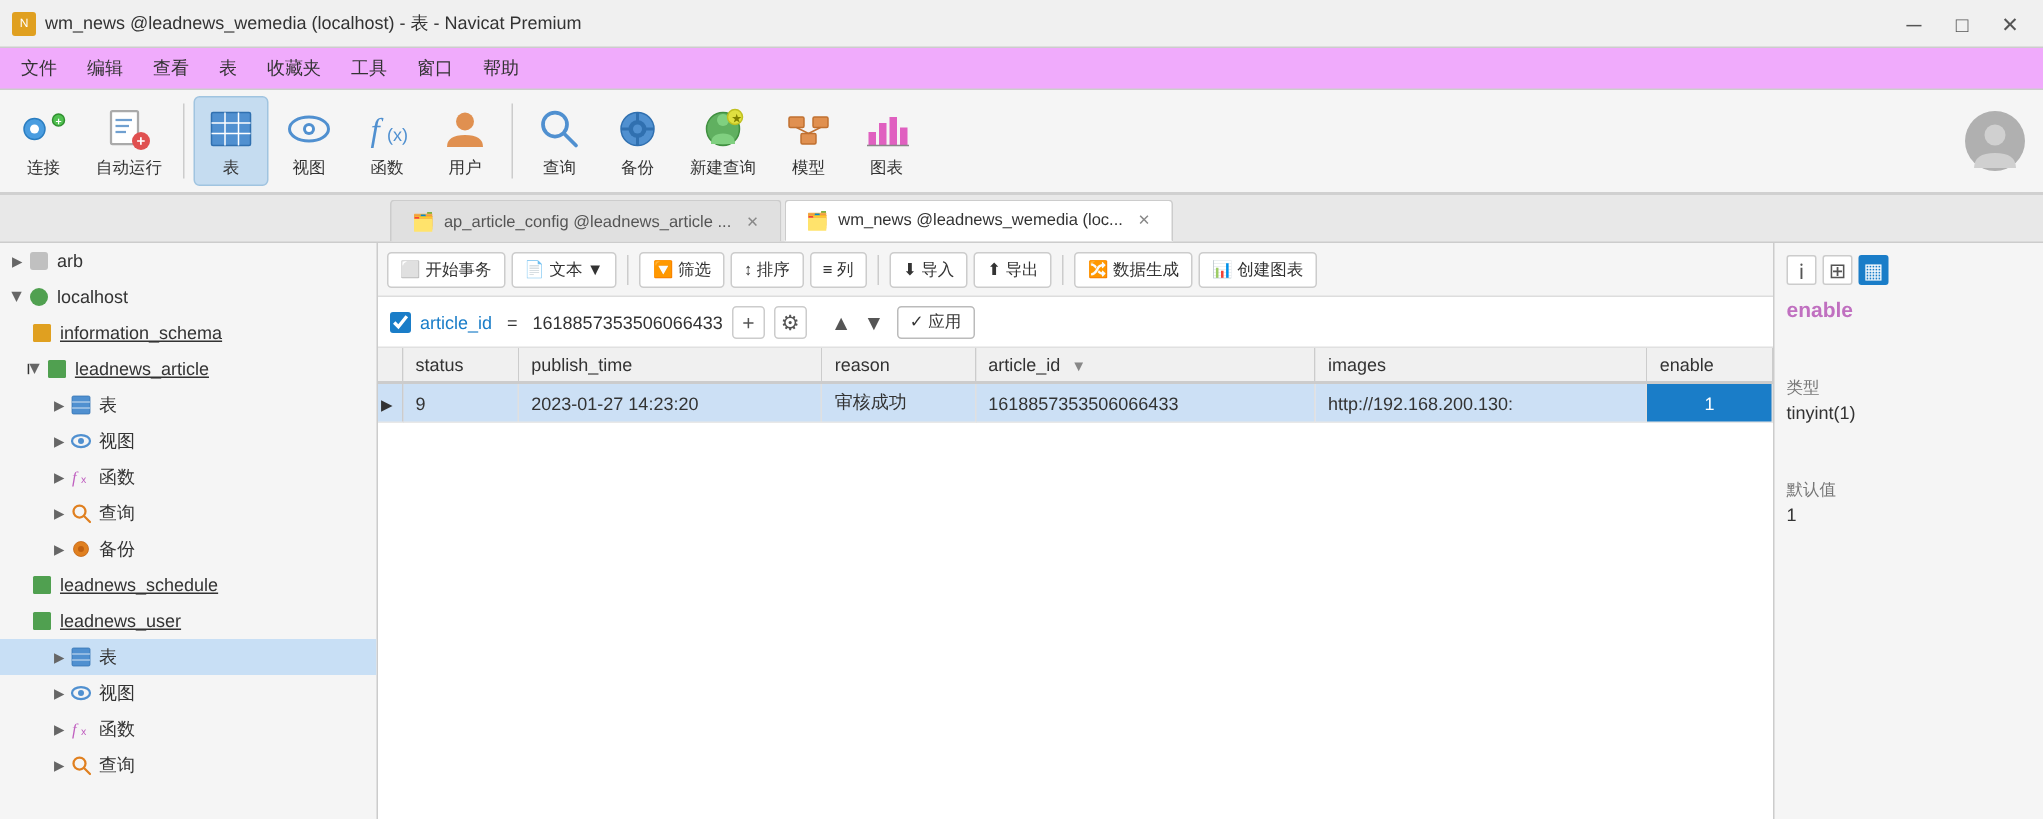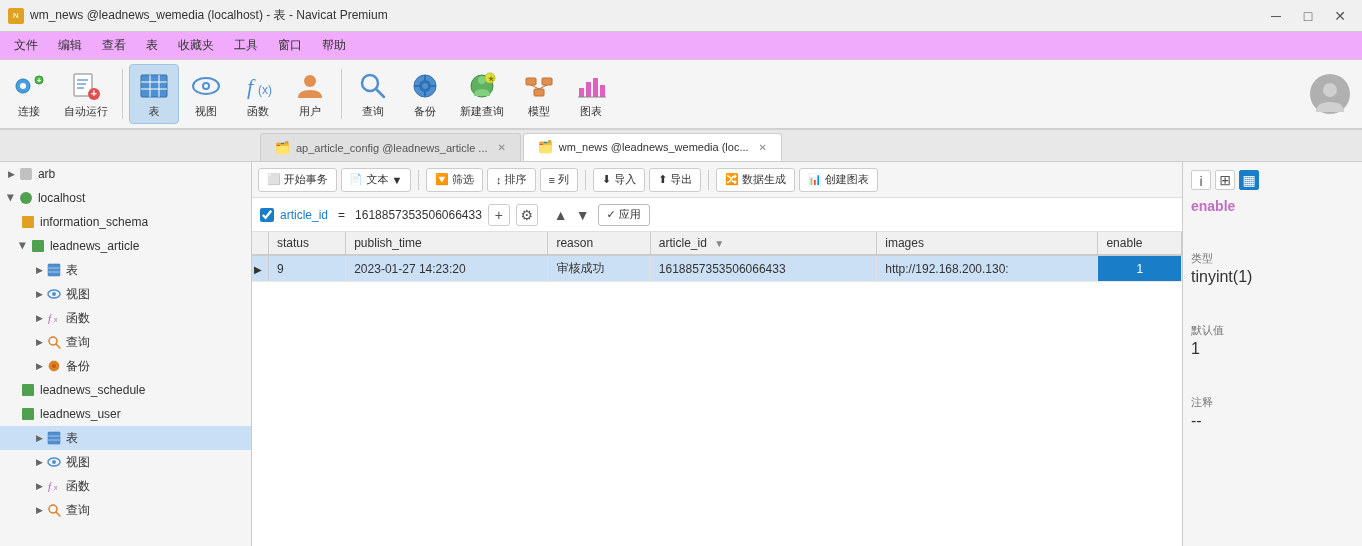--- a/index.html
+++ b/index.html
@@ -32,21 +32,21 @@
     .tab-icon { font-size: 12px; }
     .tab-close { font-size: 10px; color: #888; margin-left: 4px; cursor: pointer; }
 
     
     .main { display: flex; height: calc(546px - 32px - 28px - 70px - 32px); }
 
     
     .sidebar { width: 252px; background: #f5f5f5; border-right: 1px solid #ccc; overflow-y: auto; flex-shrink: 0; }
     .sidebar-item { height: 24px; display: flex; align-items: center; padding-left: 8px; cursor: pointer; font-size: 12px; color: #333; }
     .sidebar-item.selected { background: #c8dff5; }
-    .si-indent1 { padding-left: 20px; }
+    .si-indent1 { padding-left: 20px; text-decoration: underline; }
     .si-indent2 { padding-left: 36px; }
     .si-icon { width: 16px; height: 16px; margin-right: 4px; display: inline-flex; align-items: center; justify-content: center; font-size: 13px; }
     .arrow { font-size: 9px; margin-right: 3px; color: #666; }
     .arrow.open { transform: rotate(90deg); display: inline-block; }
 
     
     .content { flex: 1; display: flex; flex-direction: column; background: white; overflow: hidden; }
 
     
     .toolbar2 { height: 36px; background: #f5f5f5; border-bottom: 1px solid #ddd; display: flex; align-items: center; padding: 0 6px; gap: 4px; flex-shrink: 0; }
@@ -75,21 +75,21 @@
     .row-indicator { width: 12px; padding: 0 2px; background: #f8f8f8; border-right: 1px solid #ccc; }
 
     
     .right-panel { width: 180px; background: #f5f5f5; border-left: 1px solid #ccc; padding: 8px; flex-shrink: 0; overflow-y: auto; }
     .rp-icons { display: flex; gap: 4px; margin-bottom: 8px; }
     .rp-icon { width: 20px; height: 20px; display: flex; align-items: center; justify-content: center; font-size: 14px; cursor: pointer; color: #555; border: 1px solid #ccc; background: white; border-radius: 2px; }
     .rp-icon.active { background: #1a7dc8; color: white; border-color: #1a7dc8; }
     .rp-title { font-size: 14px; color: #c070c0; font-weight: bold; margin-bottom: 8px; }
     .rp-section { margin-bottom: 10px; margin-top: 37px; }
     .rp-label { font-size: 11px; color: #777; margin-bottom: 2px; }
-    .rp-value { font-size: 16px; color: #333; }
+    .rp-value { font-size: 12px; color: #333; }
 
     
     ::-webkit-scrollbar { width: 8px; height: 8px; }
     ::-webkit-scrollbar-track { background: #f0f0f0; }
     ::-webkit-scrollbar-thumb { background: #c0c0c0; border-radius: 4px; }
   </style>
 </head>
 <body>
 
 <div class="title-bar">
@@ -554,19 +554,15 @@
     </div>
     <div class="rp-title">enable</div>
     <div class="rp-section">
       <div class="rp-label">类型</div>
       <div class="rp-value">tinyint(1)</div>
     </div>
     <div class="rp-section">
       <div class="rp-label">默认值</div>
       <div class="rp-value">1</div>
     </div>
-    <div class="rp-section">
-      <div class="rp-label">注释</div>
-      <div class="rp-value">--</div>
-    </div>
   </div>
 
 </div>
 
 </body></html>

